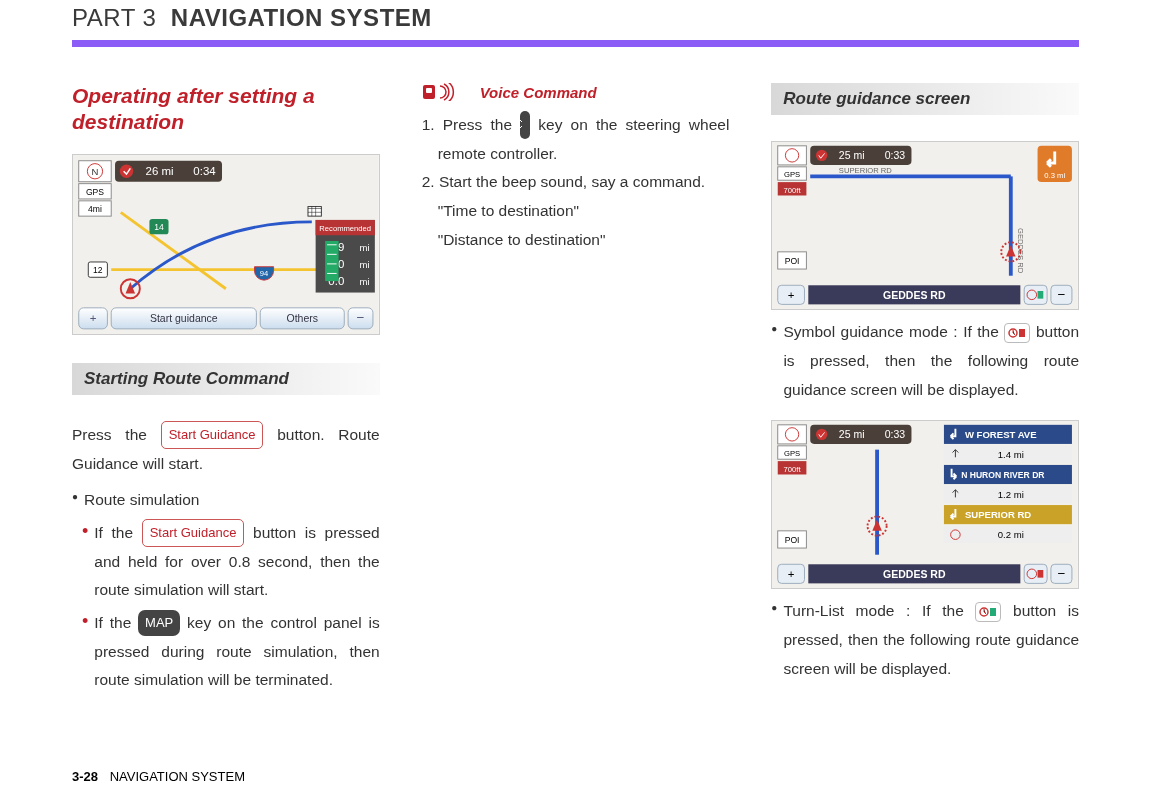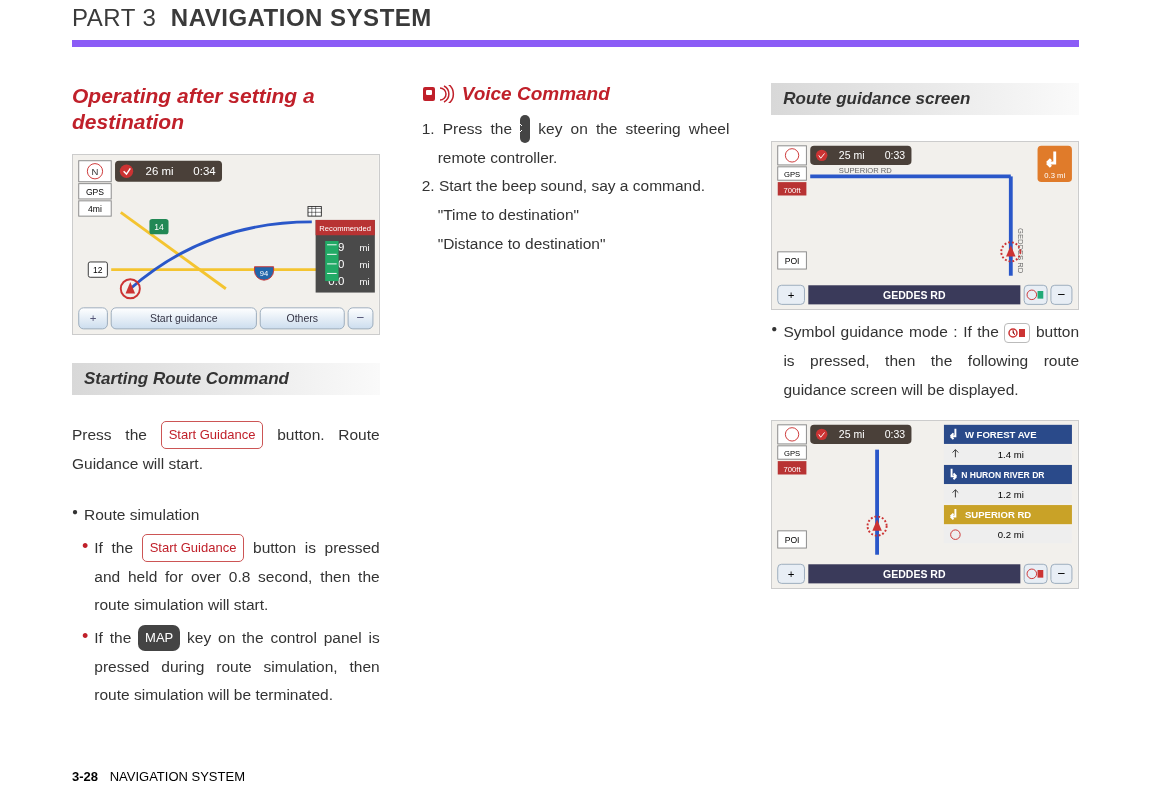--- a/index.html
+++ b/index.html
@@ -51,21 +51,21 @@
     color: #333;
     margin-top: 28px;
     margin-bottom: 26px;
   }
   .body-text {
     font-size: 15.5px;
     line-height: 1.85;
     color: #333;
     text-align: justify;
   }
-  .body-text p { margin-bottom: 23px; }
+  .body-text p { margin-bottom: 8px; }
   .ui-btn {
     display: inline-block;
     background: #fff;
     border: 1px solid #c55;
     border-radius: 5px;
     padding: 1px 7px;
     font-size: 13px;
     color: #c0202a;
     font-family: Arial, sans-serif;
     vertical-align: 1px;
@@ -88,28 +88,28 @@
     background:#fff;
     border:1px solid #bbb;
     border-radius:4px;
     vertical-align:-3px;
   }
   .bullet-l1 { display:flex; gap:6px; margin-top:8px; }
   .bullet-l1::before { content:"●"; font-size:10px; line-height:2.2; color:#333;}
   .bullet-l2 { display:flex; gap:6px; margin-left:10px; margin-top:4px;}
   .bullet-l2::before { content:"•"; color:#c0202a; font-size:18px; line-height:1.4;}
   .voice-heading {
-    font-size:19px;
+    font-size:15px;
     font-weight:700;
     font-style:italic;
     color:#c0202a;
     margin-bottom:10px;
     display:flex;
     align-items:center;
-    gap:6px;
+    gap:24px;
   }
   .voice-heading svg { flex-shrink:0; }
   ol.num { list-style:none; counter-reset:item; }
   ol.num li { counter-increment:item; text-indent:-16px; padding-left:16px; line-height:1.85; }
   ol.num li::before { content: counter(item) ". "; }
   .quote { padding-left:16px; }
   .footer {
     position:absolute;
     bottom:14px;
     left:72px;
@@ -358,20 +358,35 @@
         <text x="20" y="164" font-size="12" text-anchor="middle">+</text>
       <rect x="38" y="150" width="222" height="20" fill="#3a3a5a"></rect>
         <text x="149" y="164" font-size="11" fill="#fff" text-anchor="middle" font-weight="bold">GEDDES RD</text>
       <rect x="264" y="150" width="24" height="20" rx="4" fill="#e8eef5" stroke="#9ab"></rect>
       <circle cx="272" cy="160" r="5" fill="none" stroke="#c33"></circle>
         <rect x="278" y="156" width="6" height="8" fill="#c33"></rect>
       <rect x="292" y="150" width="22" height="20" rx="4" fill="#e8eef5" stroke="#9ab"></rect>
         <text x="303" y="164" font-size="14" text-anchor="middle">−</text>
     </svg>
 
+    <div class="body-text" style="margin-top:8px">
+      <div class="bullet-l1">
+        <div>
+          <span>Turn-List mode : If the </span>
+          <span class="icon-btn">
+            <svg width="20" height="14" viewBox="0 0 20 14">
+                <circle cx="6" cy="7" r="4" fill="none" stroke="#c33" stroke-width="1.5"></circle>
+                <path d="M6 4 v3 l2 2" stroke="#c33"></path>
+                <rect x="12" y="3" width="6" height="8" fill="#2a7"></rect>
+              </svg>
+          </span>
+          <span> button is pressed, then the following route guidance screen will be displayed.</span>
+        </div>
+      </div>
+    </div>
   </div>
 
 </div>
 
 <div class="footer">
   <span class="pg">3-28</span>
   <span>NAVIGATION SYSTEM</span>
 </div>
 
 </body></html>

